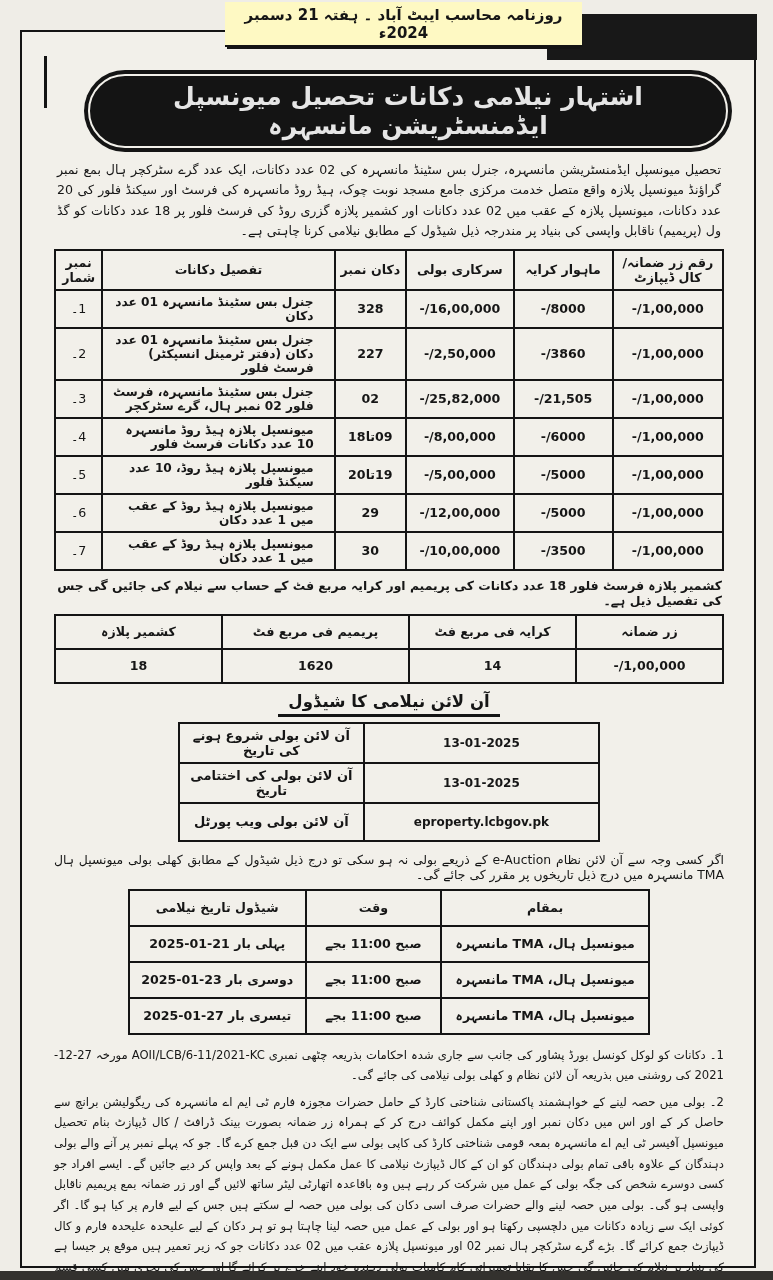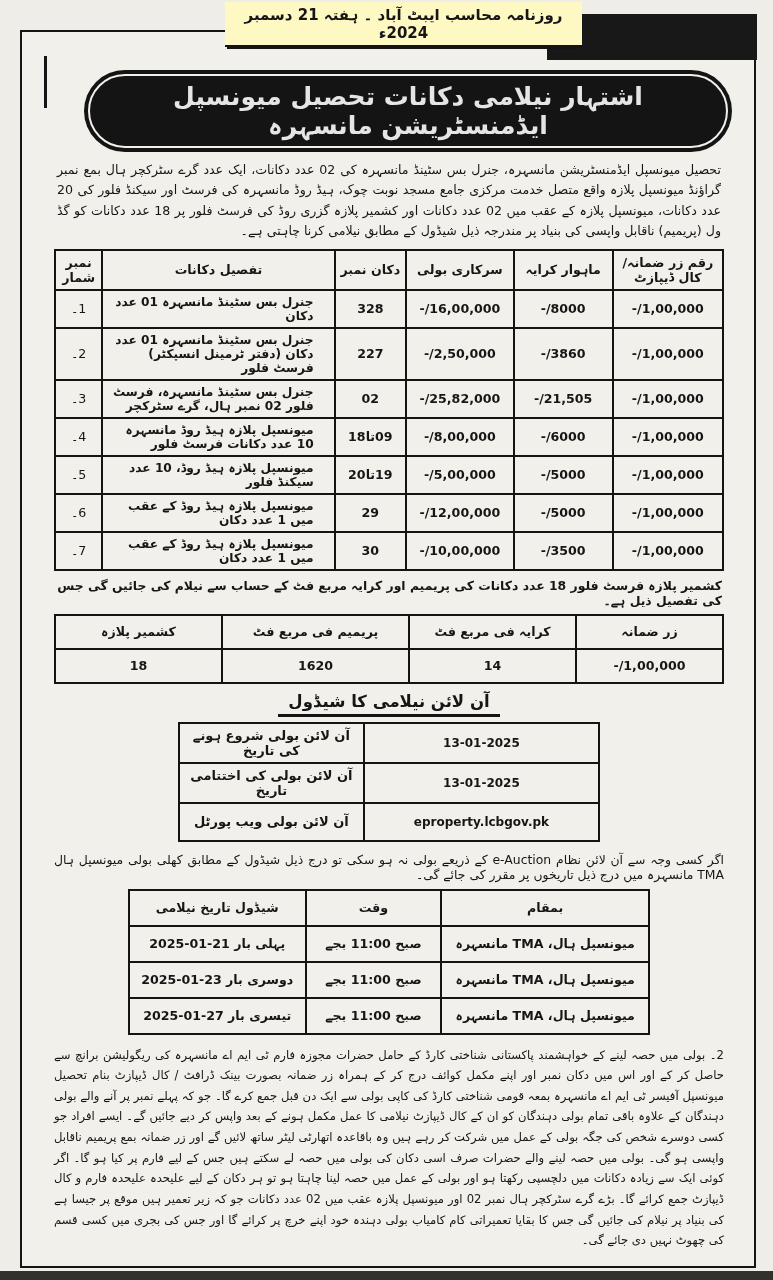--- a/index.html
+++ b/index.html
@@ -256,20 +256,21 @@
           </tr>
           <tr>
             <td>میونسپل ہال، TMA مانسہرہ</td>
             <td>صبح 11:00 بجے</td>
             <td>تیسری بار 27-01-2025</td>
           </tr>
         </tbody>
       </table>
 
       <div class="conditions">
+        <p class="condition">1۔ دکانات کو لوکل کونسل بورڈ پشاور کی جانب سے جاری شدہ احکامات بذریعہ چٹھی نمبری AOII/LCB/6-11/2021-KC مورخہ 27-12-2021 کی روشنی میں بذریعہ آن لائن نظام و کھلی بولی نیلامی کی جائے گی۔</p>
         <p class="condition">2۔ بولی میں حصہ لینے کے خواہشمند پاکستانی شناختی کارڈ کے حامل حضرات مجوزہ فارم ٹی ایم اے مانسہرہ کی ریگولیشن برانچ سے حاصل کر کے اور اس میں دکان نمبر اور اپنے مکمل کوائف درج کر کے ہمراہ زر ضمانہ بصورت بینک ڈرافٹ / کال ڈیپازٹ بنام تحصیل میونسپل آفیسر ٹی ایم اے مانسہرہ بمعہ قومی شناختی کارڈ کی کاپی بولی سے ایک دن قبل جمع کرے گا۔ جو کہ پہلے نمبر پر آنے والے بولی دہندگان کے علاوہ باقی تمام بولی دہندگان کو ان کے کال ڈیپازٹ نیلامی کا عمل مکمل ہونے کے بعد واپس کر دیے جائیں گے۔ ایسے افراد جو کسی دوسرے شخص کی جگہ بولی کے عمل میں شرکت کر رہے ہیں وہ باقاعدہ اتھارٹی لیٹر ساتھ لائیں گے اور زر ضمانہ بمع پریمیم ناقابل واپسی ہو گی۔ بولی میں حصہ لینے والے حضرات صرف اسی دکان کی بولی میں حصہ لے سکتے ہیں جس کے لیے فارم پر کیا ہو گا۔ اگر کوئی ایک سے زیادہ دکانات میں دلچسپی رکھتا ہو اور بولی کے عمل میں حصہ لینا چاہتا ہو تو ہر دکان کے لیے علیحدہ علیحدہ فارم و کال ڈیپازٹ جمع کرائے گا۔ بڑے گرے سٹرکچر ہال نمبر 02 اور میونسپل پلازہ عقب میں 02 عدد دکانات جو کہ زیر تعمیر ہیں موقع پر جیسا ہے کی بنیاد پر نیلام کی جائیں گی جس کا بقایا تعمیراتی کام کامیاب بولی دہندہ خود اپنے خرچ پر کرائے گا اور جس کی بجری میں کسی قسم کی چھوٹ نہیں دی جائے گی۔</p>
       </div>
 
     </div>
   </div>
 
   <div class="bottom-band"></div>
 </div>
 
 </body></html>

